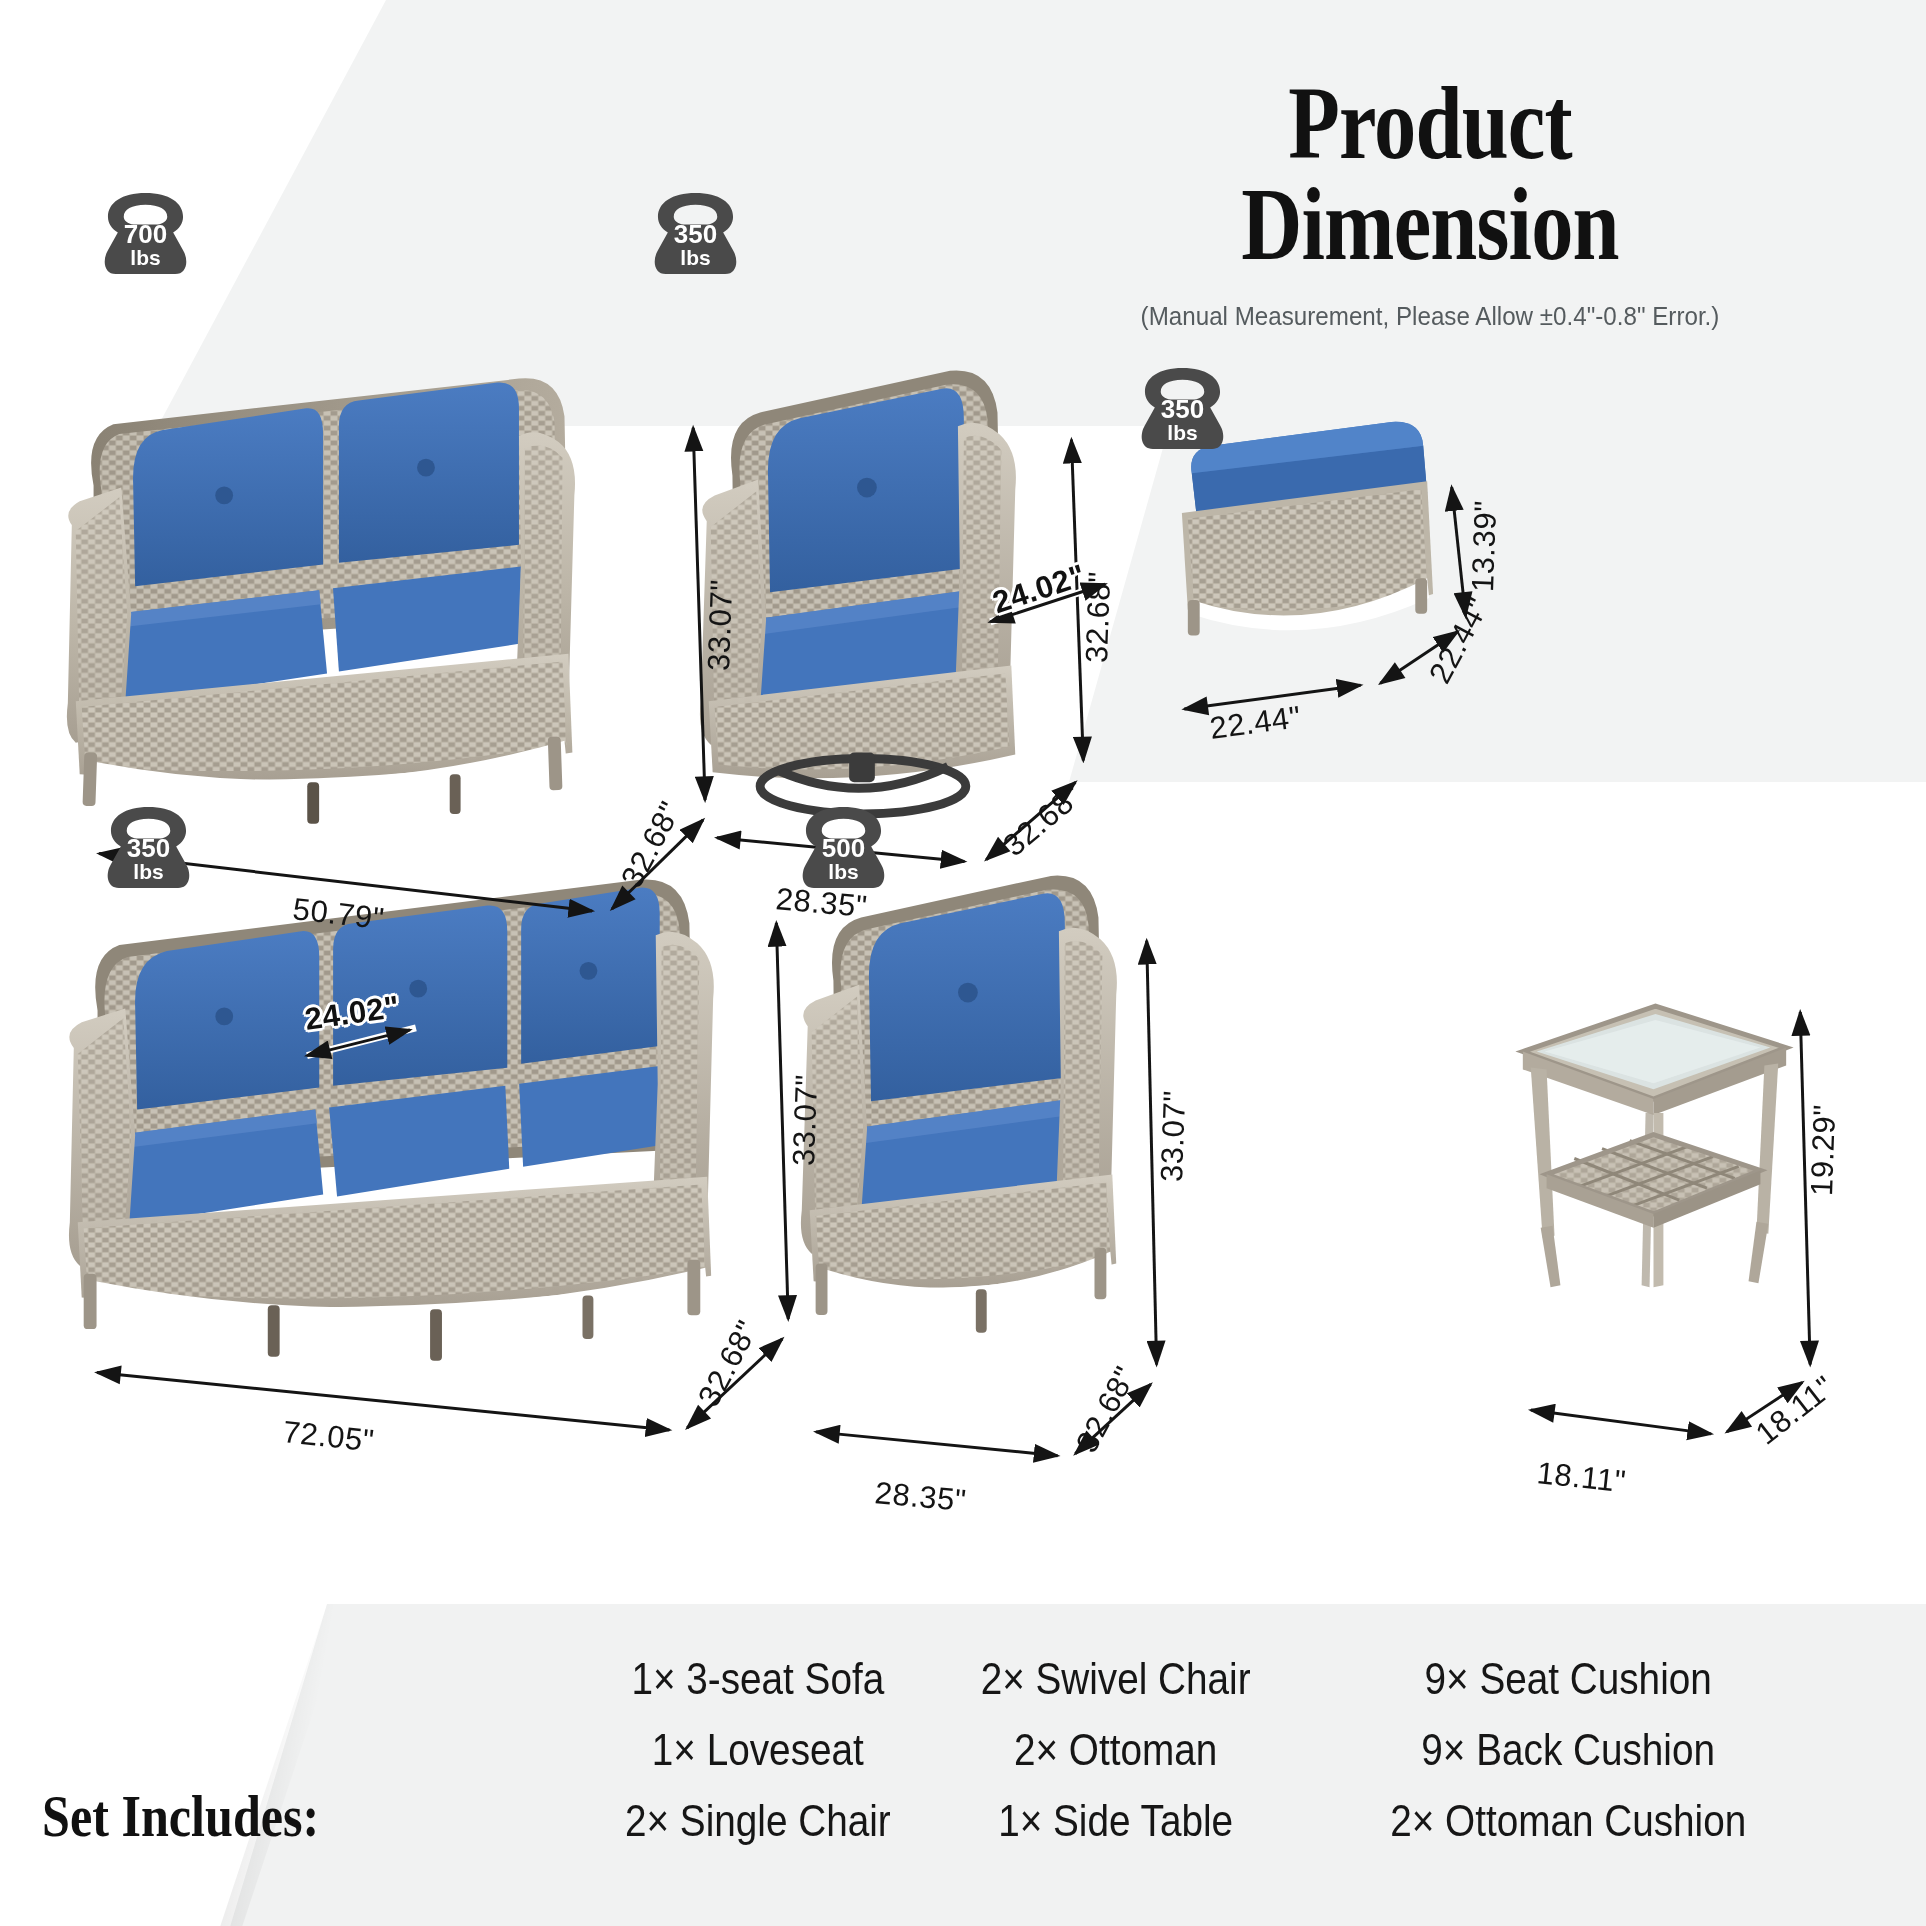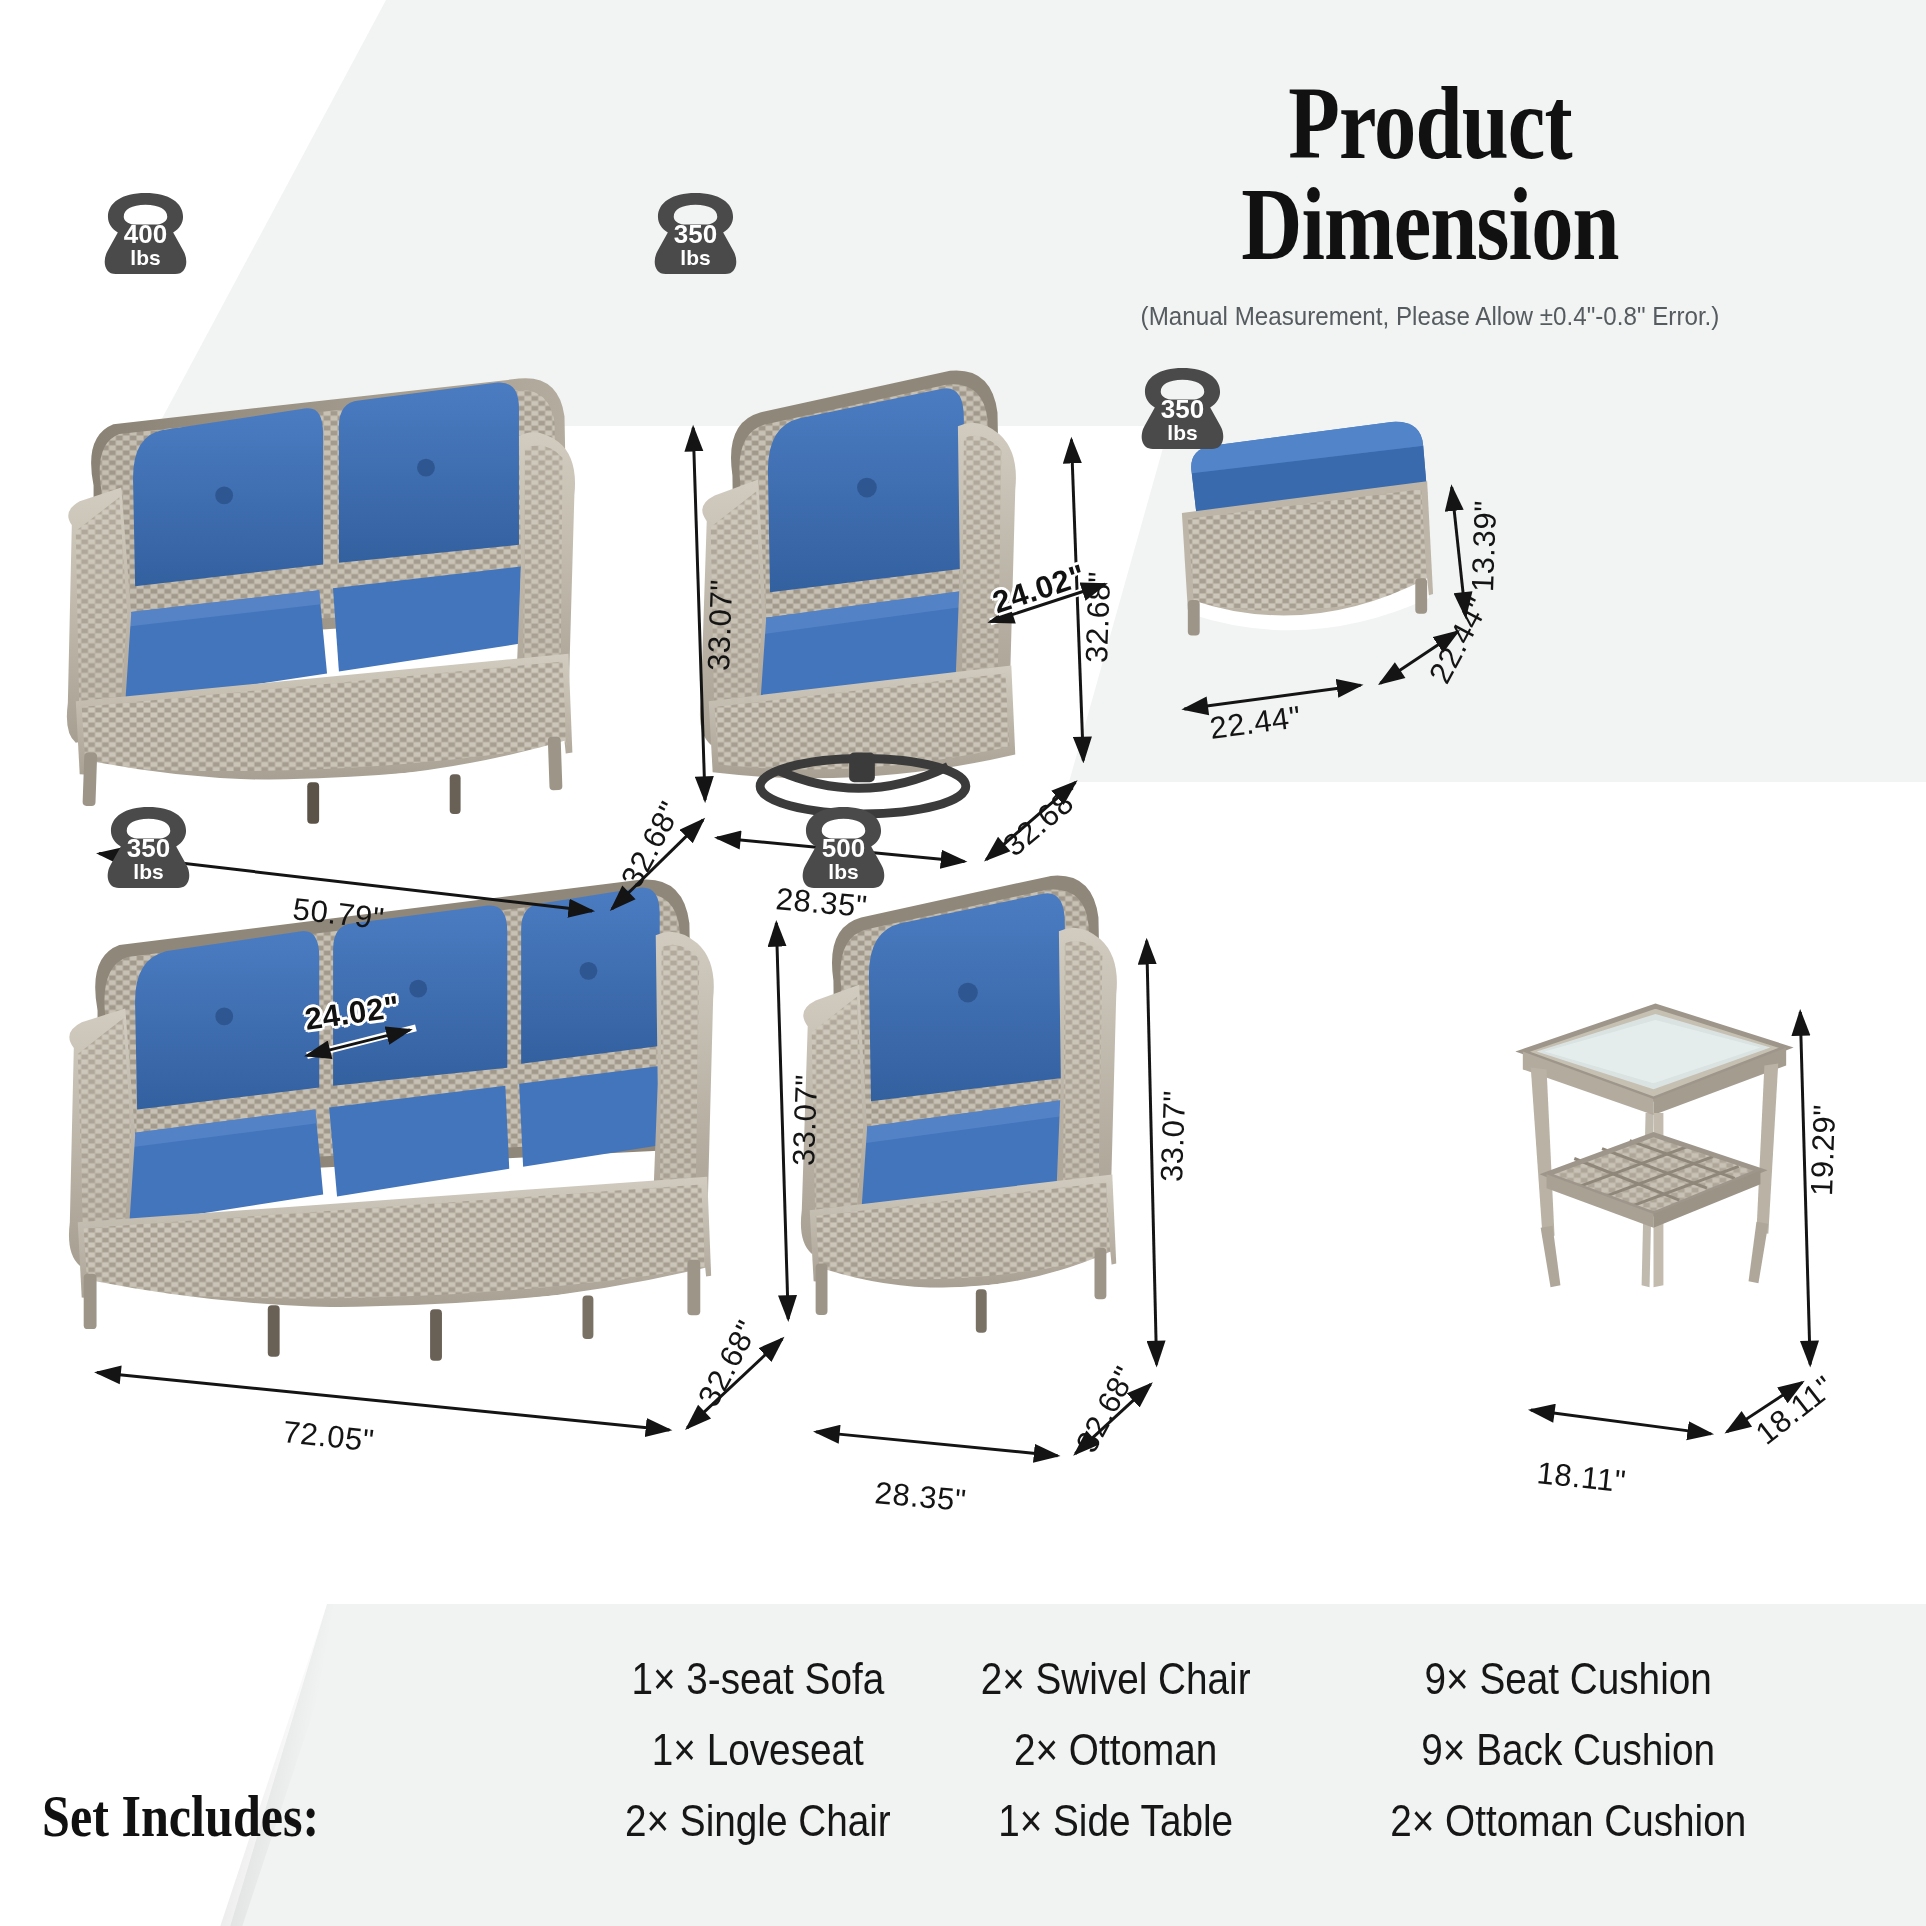--- a/index.html
+++ b/index.html
@@ -496,21 +496,21 @@
 
     <line x1="1828" y1="1378" x2="1818" y2="1022" marker-start="url(#ahs)" marker-end="url(#ah)"></line>
   </g>
 </svg>
 
 <div class="badge" style="left:94px; top:191px;">
   <svg viewBox="0 0 104 86">
     <path d="M52 2 C28 2 14 12 14 26 C14 33 18 38 24 42 L14 60 C8 70 10 84 22 84 L82 84 C94 84 96 70 90 60 L80 42 C86 38 90 33 90 26 C90 12 76 2 52 2 Z
              M52 14 C66 14 74 19 74 26 C74 30 70 33 64 34 L40 34 C34 33 30 30 30 26 C30 19 38 14 52 14 Z" fill="#4A4A4A"></path>
   </svg>
-  <div class="bnum">400</div>
+  <div class="bnum">700</div>
   <div class="blbs">lbs</div>
 </div>
 
 <div class="badge" style="left:644px; top:191px;">
   <svg viewBox="0 0 104 86">
     <path d="M52 2 C28 2 14 12 14 26 C14 33 18 38 24 42 L14 60 C8 70 10 84 22 84 L82 84 C94 84 96 70 90 60 L80 42 C86 38 90 33 90 26 C90 12 76 2 52 2 Z
              M52 14 C66 14 74 19 74 26 C74 30 70 33 64 34 L40 34 C34 33 30 30 30 26 C30 19 38 14 52 14 Z" fill="#4A4A4A"></path>
   </svg>
   <div class="bnum">350</div>
   <div class="blbs">lbs</div>

